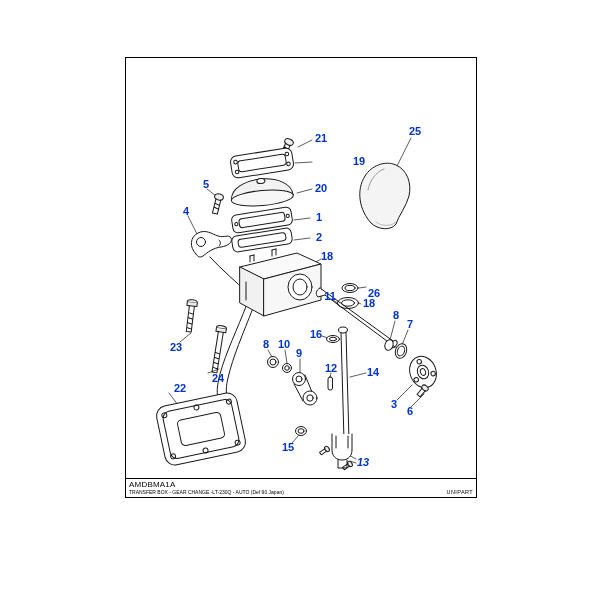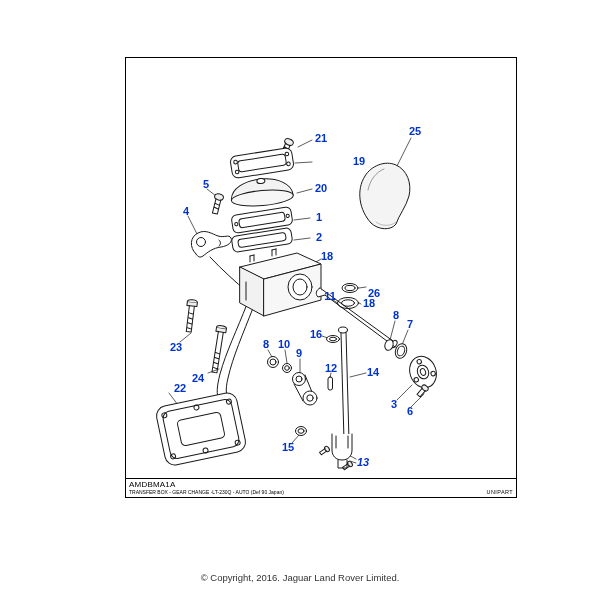--- a/index.html
+++ b/index.html
@@ -1,19 +1,19 @@
 <!DOCTYPE html>
 <html style="--callout: #0033cc;"><head>
 <meta charset="utf-8">
 <style>
   *{margin:0;padding:0;box-sizing:border-box}
   html,body{width:600px;height:600px;background:#ffffff;font-family:"Liberation Sans",sans-serif}
   .page{position:relative;width:600px;height:600px;background:#fff;overflow:hidden}
   .art{position:absolute;left:0;top:0;width:600px;height:600px}
-  .plate-frame{position:absolute;left:125px;top:57px;width:392px;height:441px;border:1px solid #000}
+  .plate-frame{position:absolute;left:125px;top:57px;width:352px;height:441px;border:1px solid #000}
   .plate-footer{position:absolute;left:0;right:0;bottom:0;height:19px;border-top:1px solid #000;padding:1px 3px 1px 3px;background:#fff}
   .plate-code{font-size:8px;line-height:9px;color:#000;letter-spacing:.2px}
   .pf-desc-row{display:flex;justify-content:space-between;align-items:flex-end;font-size:5px;line-height:7px;color:#000}
   .pf-brand{font-size:5.5px;letter-spacing:.4px}
   .callout-layer{position:absolute;left:0;top:0;width:600px;height:444px;pointer-events:none}
   .callout{position:absolute;transform:translate(-50%,-50%);color:var(--callout,#0033cc);
            font-family:"Liberation Sans",sans-serif;font-weight:bold;font-size:11px;line-height:11px;white-space:nowrap}
   .copyright{position:absolute;left:0;right:0;top:572px;text-align:center;font-size:9.5px;color:#333}
 </style>
 </head>
@@ -260,23 +260,22 @@
       <span class="callout" style="left: 330px; top: 296px;">11</span>
       <span class="callout" style="left: 396px; top: 315px;">8</span>
       <span class="callout" style="left: 410px; top: 324px;">7</span>
       <span class="callout" style="left: 316px; top: 334px;">16</span>
       <span class="callout" style="left: 266px; top: 344px;">8</span>
       <span class="callout" style="left: 284px; top: 344px;">10</span>
       <span class="callout" style="left: 299px; top: 353px;">9</span>
       <span class="callout" style="left: 331px; top: 368px;">12</span>
       <span class="callout" style="left: 373px; top: 372px;">14</span>
       <span class="callout" style="left: 176px; top: 347px;">23</span>
-      <span class="callout" style="left: 198px; top: 378px;">24</span>
+      <span class="callout" style="left: 218px; top: 378px;">24</span>
       <span class="callout" style="left: 164px; top: 388px; margin-left: 16px;">22</span>
       <span class="callout" style="left: 288px; top: 447px;">15</span>
       <span class="callout" style="left: 363px; top: 462px; font-style: italic;">13</span>
       <span class="callout" style="left: 394px; top: 404px;">3</span>
       <span class="callout" style="left: 410px; top: 411px;">6</span>
     </div>
 
-  <div class="copyright">© Copyright, 2016. Jaguar Land Rover Limited.</div>
 
 </div>
 
 </body></html>

